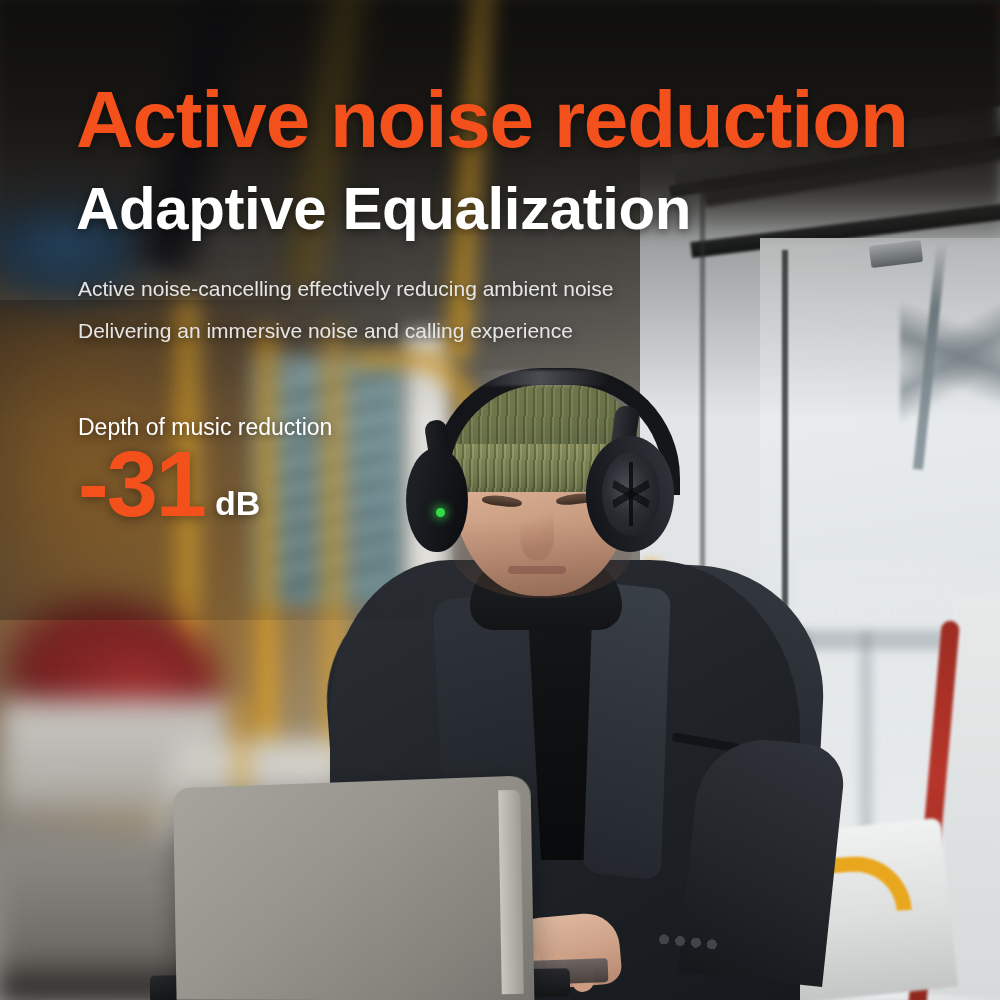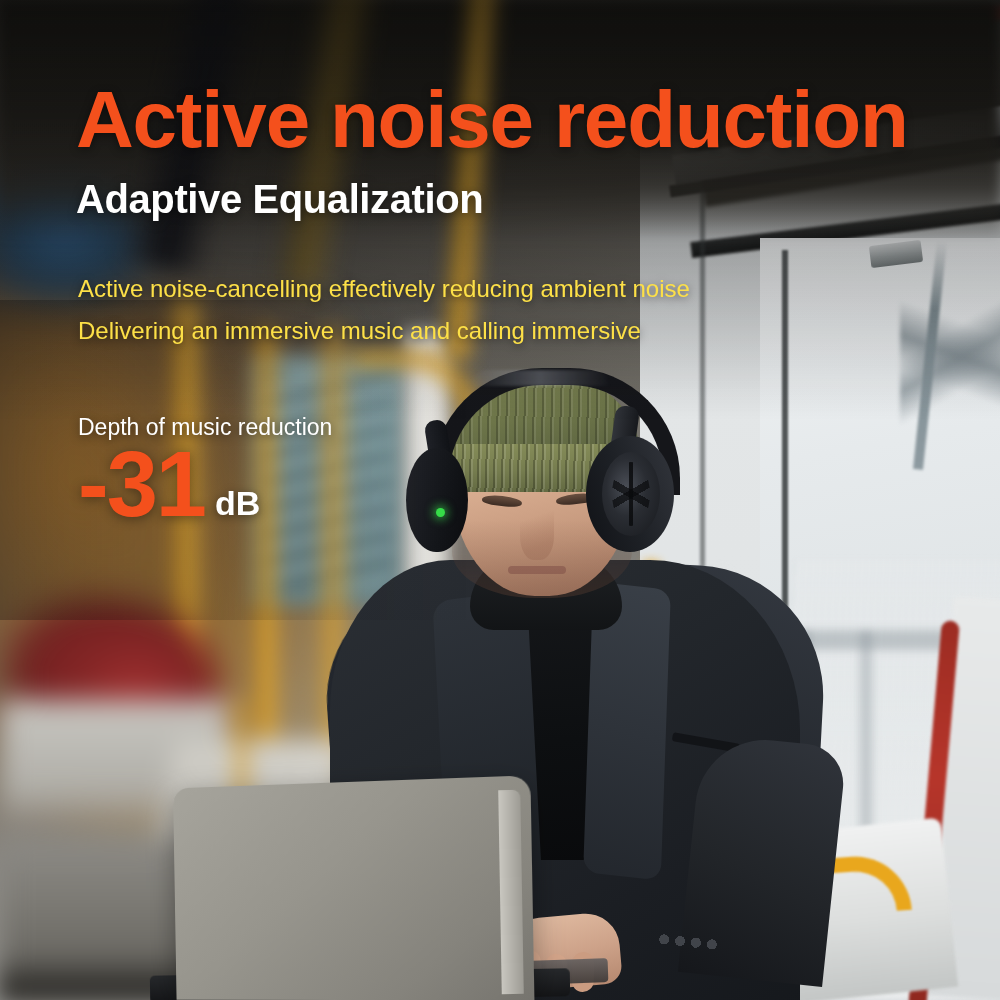--- a/index.html
+++ b/index.html
@@ -586,36 +586,36 @@
     letter-spacing: -1.2px;
     line-height: 1;
     color: #F4501C;
     white-space: nowrap;
     text-shadow: 0 2px 10px rgba(0,0,0,.45);
   }
   .subhead {
     position: absolute;
     left: 76px;
     top: 179px;
-    font-size: 40px;
+    font-size: 60px;
     font-weight: 700;
     letter-spacing: -0.4px;
     line-height: 1;
     color: #ffffff;
     white-space: nowrap;
     text-shadow: 0 2px 10px rgba(0,0,0,.5);
   }
   .bodytext {
     position: absolute;
     left: 78px;
     top: 268px;
-    font-size: 24px;
+    font-size: 21px;
     font-weight: 400;
     line-height: 42px;
-    color: #fde047;
+    color: #e5e5e5;
     white-space: nowrap;
     text-shadow: 0 2px 8px rgba(0,0,0,.55);
   }
 
   .stat {
     position: absolute;
     left: 78px;
     top: 416px;
   }
   .stat-label {
@@ -763,21 +763,21 @@
   </div>
 
   <div class="copy">
 
     <div class="headline">Active noise reduction</div>
 
     <div class="subhead">Adaptive Equalization</div>
 
     <div class="bodytext">
       <div>Active noise-cancelling effectively reducing ambient noise</div>
-      <div>Delivering an immersive music and calling immersive</div>
+      <div>Delivering an immersive noise and calling experience</div>
     </div>
 
     <div class="stat">
       <div class="stat-label">Depth of music reduction</div>
       <div class="stat-value-row">
         <span class="stat-value">-31</span>
         <span class="stat-unit">dB</span>
       </div>
     </div>
 

